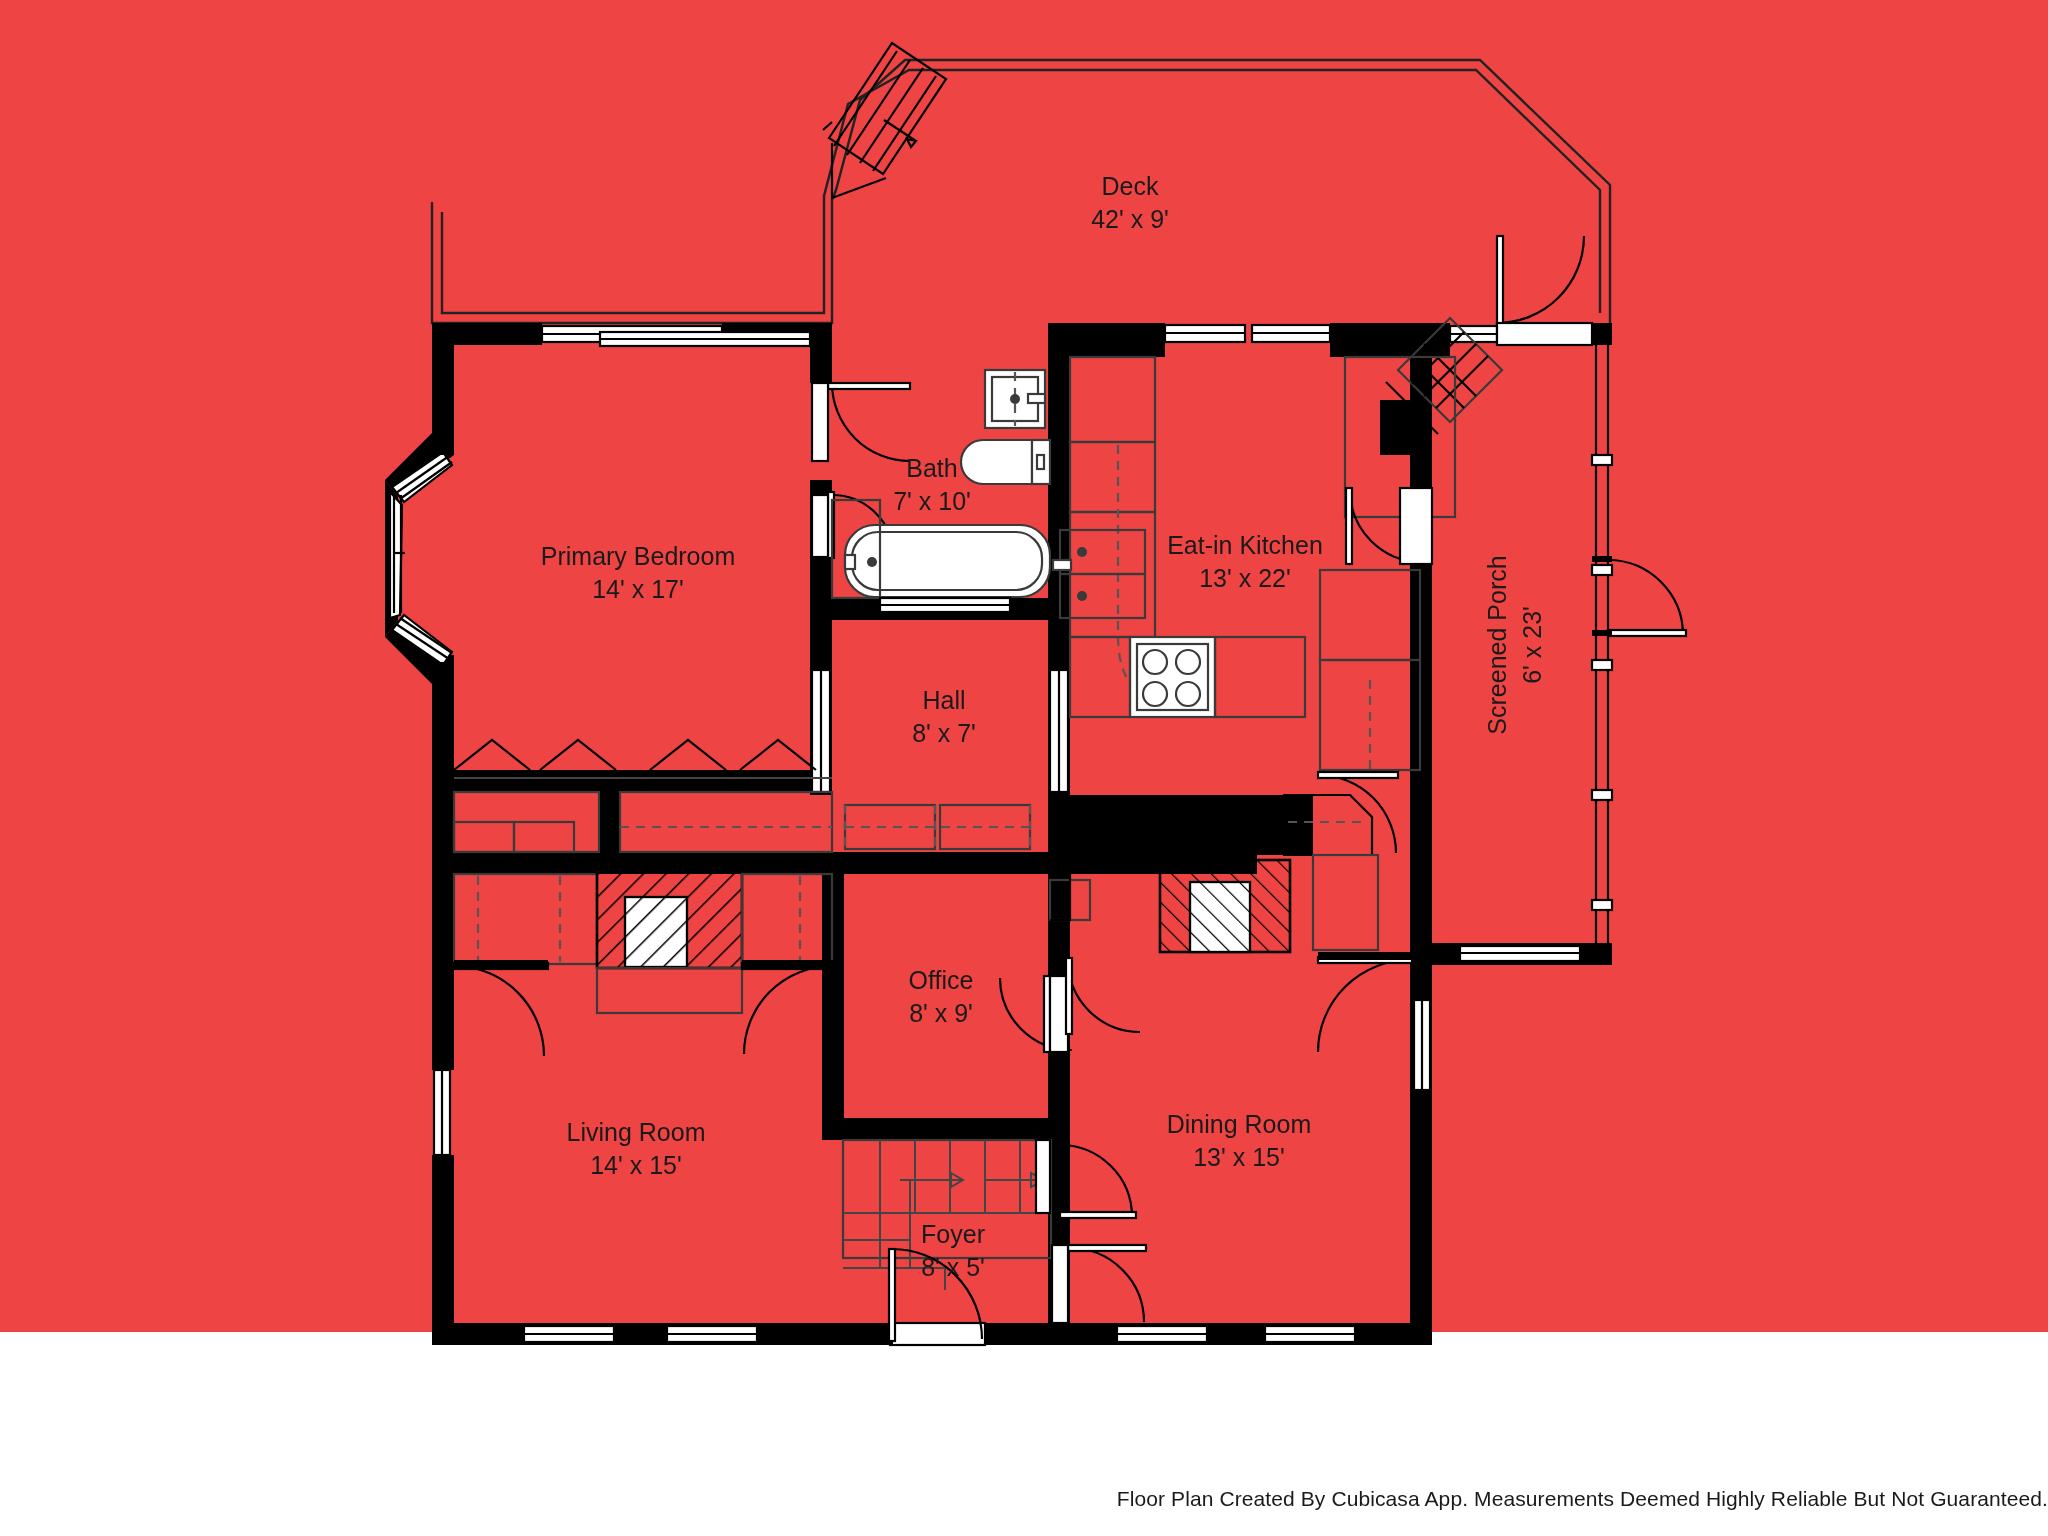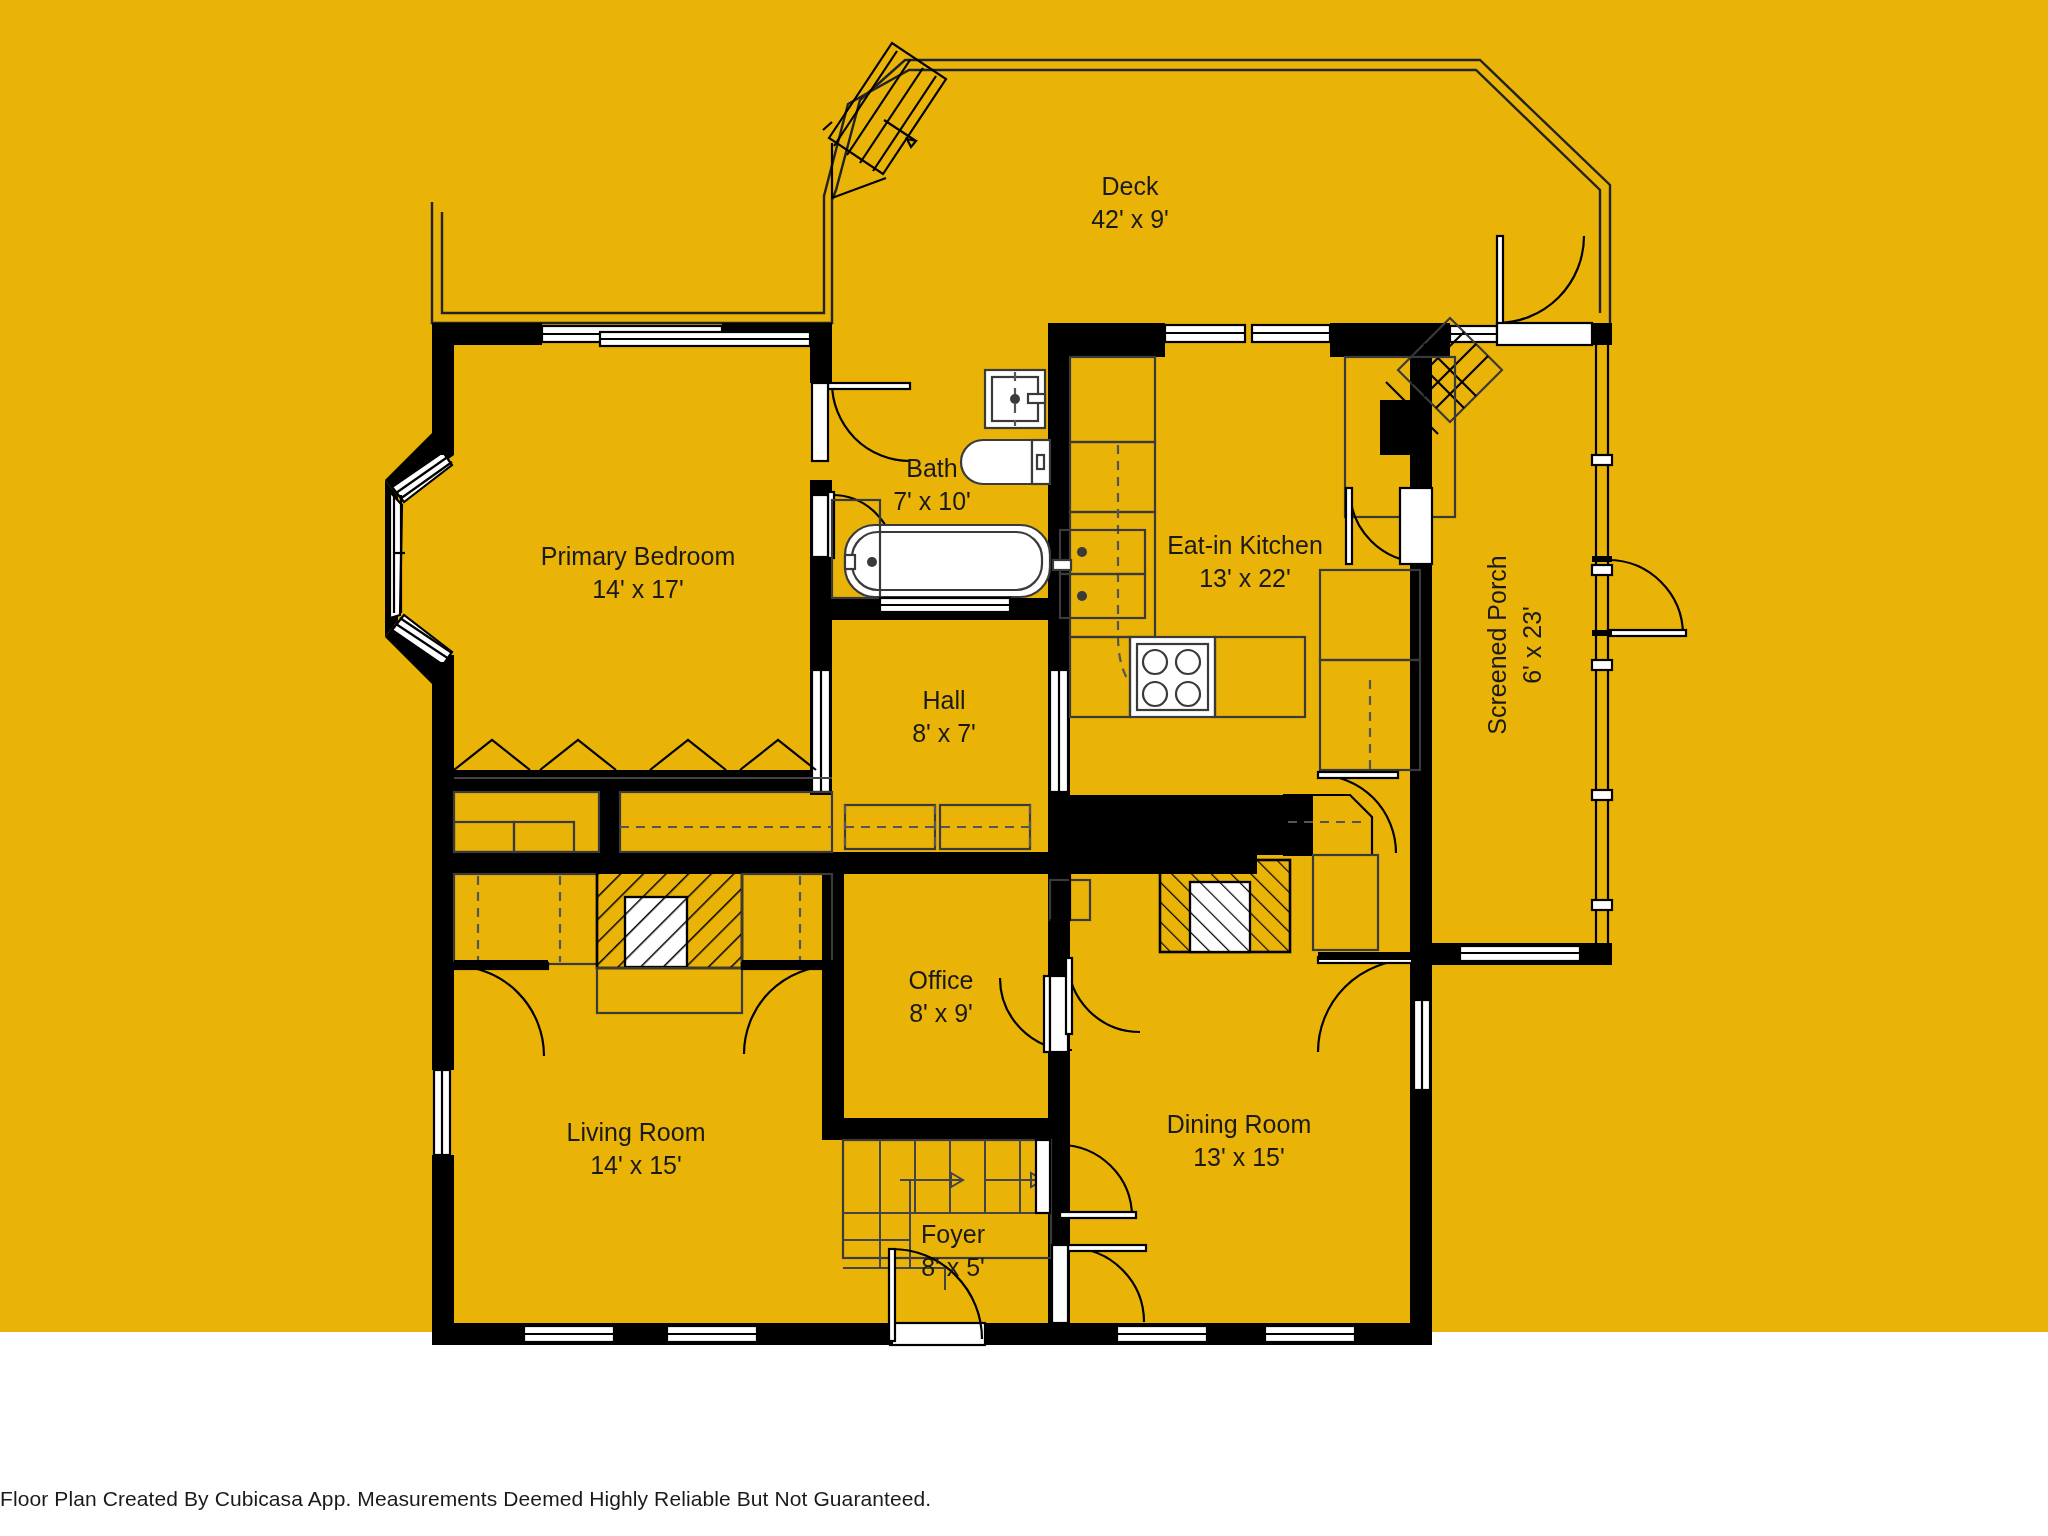--- a/index.html
+++ b/index.html
@@ -10,21 +10,21 @@
   body {
     width: 2048px;
     height: 1536px;
     overflow: hidden;
     font-family: "Liberation Sans", sans-serif;
   }
   #floorplan-root {
     position: relative;
     width: 2048px;
     height: 1332px;
-    background: #eab308;
+    background: #ef4444;
   }
   svg#plan {
     position: absolute;
     left: 0;
     top: 0;
     width: 2048px;
     height: 1536px;
     display: block;
   }
   .wall     { fill: #000000; stroke: none; }
@@ -49,21 +49,21 @@
     font-size: 25px;
     fill: #1a1a1a;
     text-anchor: middle;
     dominant-baseline: middle;
   }
   .footer-text {
     position: absolute;
     left: 0;
     top: 1487px;
     width: 2048px;
-    text-align: left;
+    text-align: right;
     font-family: "Liberation Sans", sans-serif;
     font-size: 21px;
     color: #1a1a1a;
     letter-spacing: 0.1px;
   }
 </style>
 </head>
 <body>
 
 <div id="floorplan-root">

